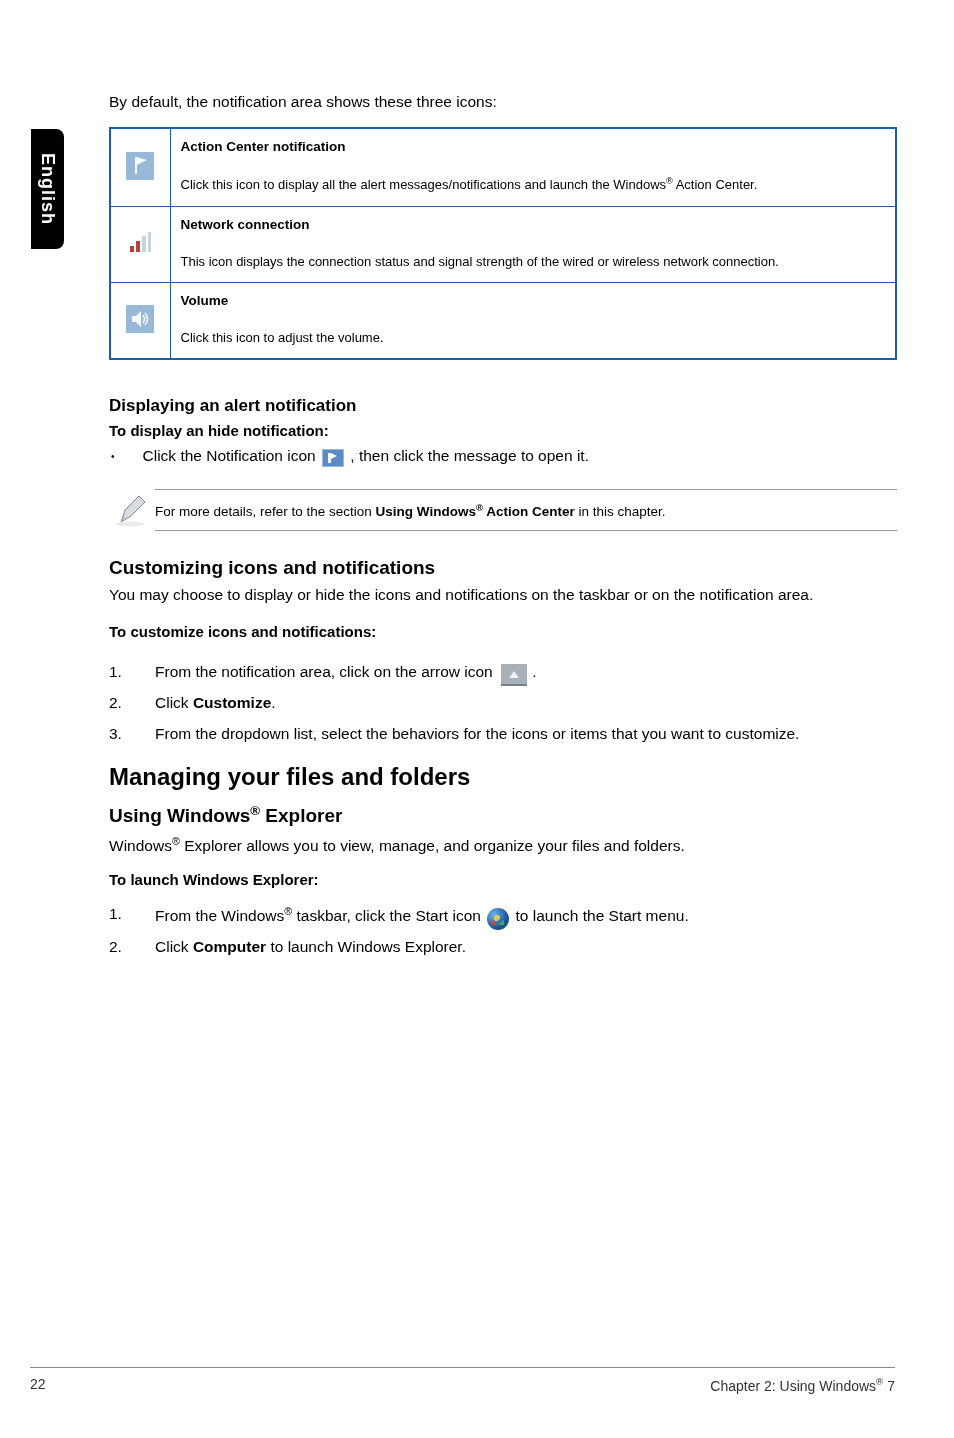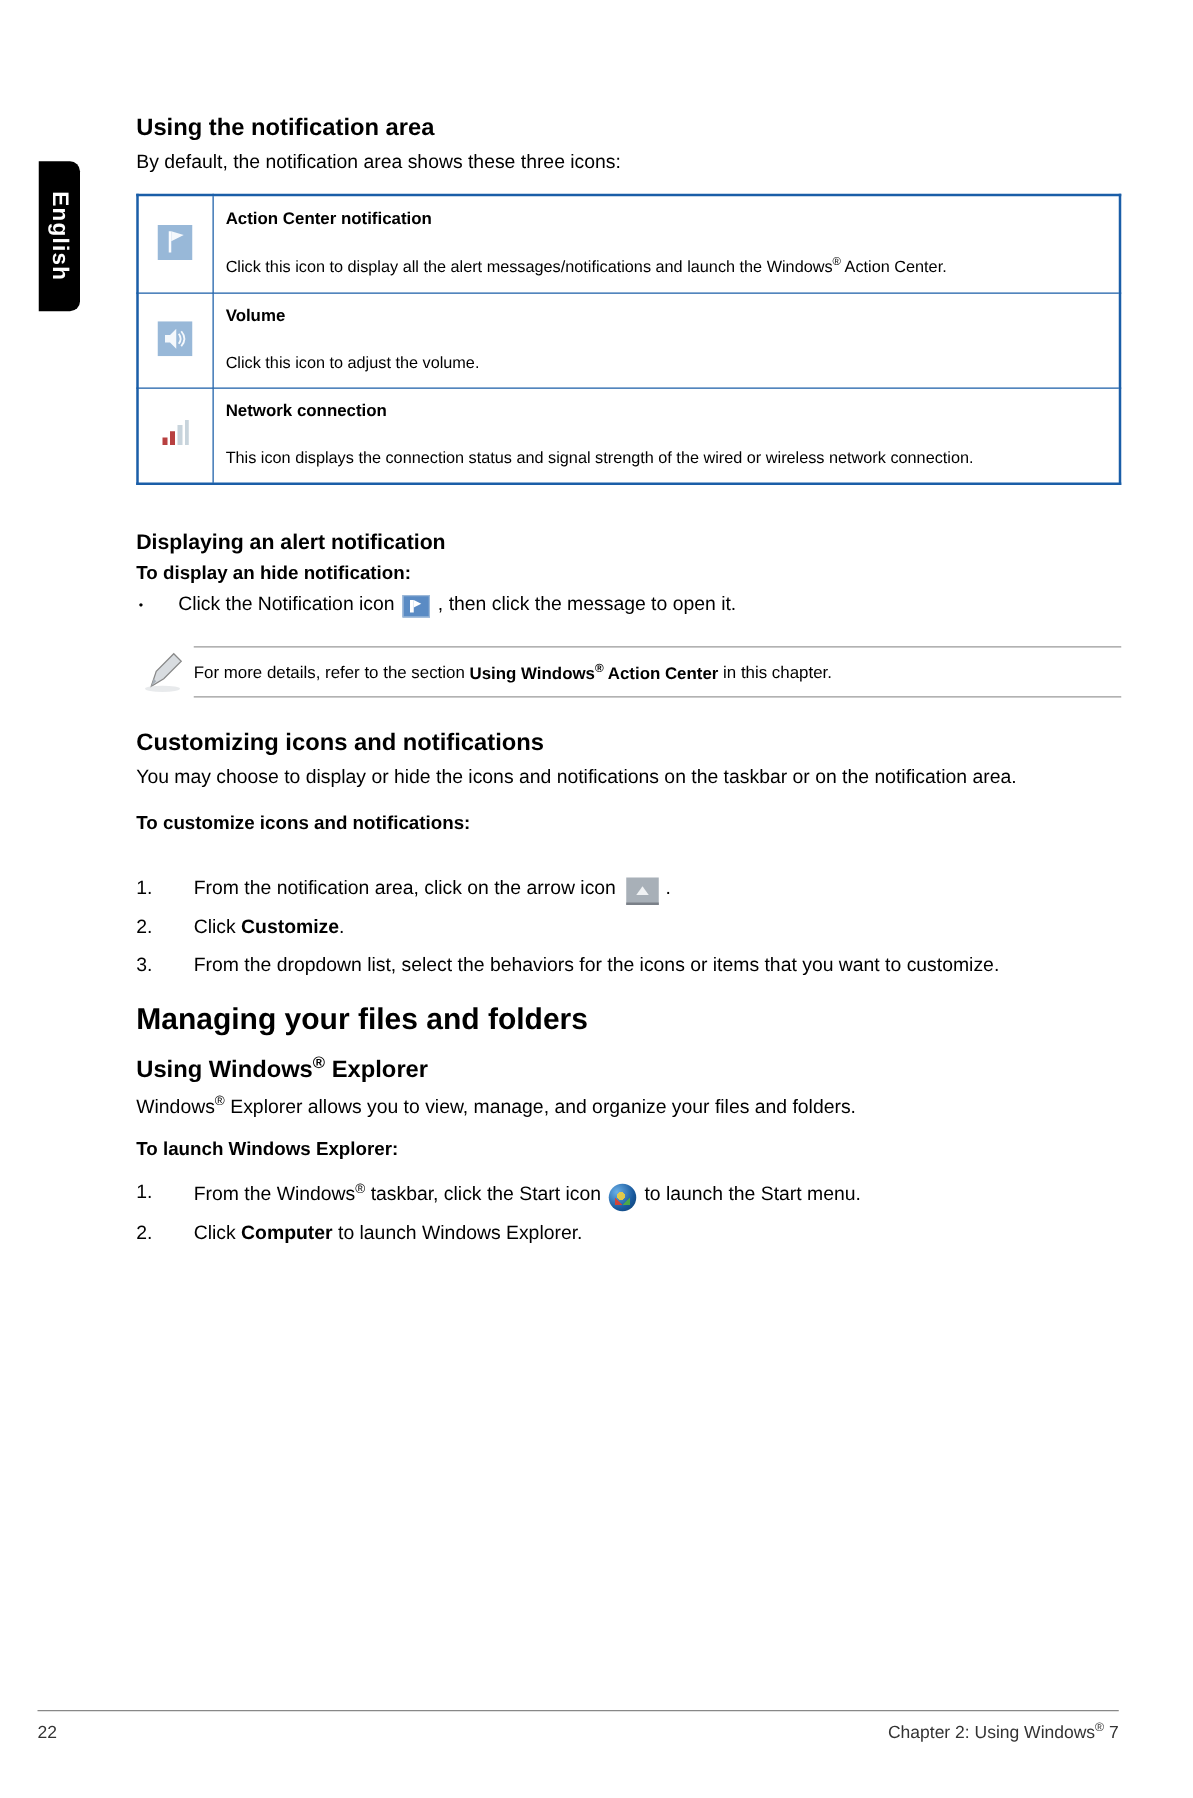--- a/index.html
+++ b/index.html
@@ -213,67 +213,66 @@
   sup { font-size: 0.7em; }
   b { font-weight: bold; }
 </style>
 </head>
 <body>
 
 <div class="side-tab">English</div>
 
 <div class="content">
 
-  <h2 class="section">Using the notification area</h2>
   <p class="body-text">By default, the notification area shows these three icons:</p>
 
   <table class="info-table">
     <tbody>
         <tr>
       <td class="icon-cell">
         <svg class="tray-icon" viewBox="0 0 28 28">
           <rect x="0" y="0" width="28" height="28" fill="#98b8d8"></rect>
           <path d="M9 5 L9 22 L11 22 L11 5 Z" fill="#fafcff"></path>
           <path d="M11 5 L21 8 L11 13 Z" fill="#f4f8fc"></path>
         </svg>
       </td>
       <td>
         <b>Action Center notification</b><br><br>
         <span>Click this icon to display all the alert messages/notifications and launch the Windows</span><sup>®</sup><span> Action Center.</span>
-      </td>
-    </tr>
-    <tr>
-      <td class="icon-cell">
-        <svg class="tray-icon" viewBox="0 0 28 28">
-          <rect x="0" y="0" width="28" height="28" fill="#98b8d8"></rect>
-          <path d="M6 11 L10 11 L15 6 L15 22 L10 17 L6 17 Z" fill="#f4f8fc"></path>
-          <path d="M17 10 Q20 14 17 18" stroke="#f4f8fc" stroke-width="1.5" fill="none"></path>
-          <path d="M19 8 Q24 14 19 20" stroke="#f4f8fc" stroke-width="1.5" fill="none"></path>
-        </svg>
-      </td>
-      <td>
-        <b>Volume</b><br><br>
-        <span>Click this icon to adjust the volume.</span>
       </td>
     </tr>
     <tr>
       <td class="icon-cell">
         <svg class="tray-icon" viewBox="0 0 28 28">
           <rect x="0" y="0" width="28" height="28" fill="#e8ecef" opacity="0"></rect>
           <rect x="4" y="17" width="4" height="6" fill="#b84040"></rect>
           <rect x="10" y="12" width="4" height="11" fill="#b84040"></rect>
           <rect x="16" y="7" width="4" height="16" fill="#c8d4dc"></rect>
           <rect x="22" y="3" width="3" height="20" fill="#c8d4dc"></rect>
         </svg>
       </td>
       <td>
         <b>Network connection</b><br><br>
         <span>This icon displays the connection status and signal strength of the wired or wireless network connection.</span>
       </td>
     </tr>
+    <tr>
+      <td class="icon-cell">
+        <svg class="tray-icon" viewBox="0 0 28 28">
+          <rect x="0" y="0" width="28" height="28" fill="#98b8d8"></rect>
+          <path d="M6 11 L10 11 L15 6 L15 22 L10 17 L6 17 Z" fill="#f4f8fc"></path>
+          <path d="M17 10 Q20 14 17 18" stroke="#f4f8fc" stroke-width="1.5" fill="none"></path>
+          <path d="M19 8 Q24 14 19 20" stroke="#f4f8fc" stroke-width="1.5" fill="none"></path>
+        </svg>
+      </td>
+      <td>
+        <b>Volume</b><br><br>
+        <span>Click this icon to adjust the volume.</span>
+      </td>
+    </tr>
   </tbody>
     </table>
 
   <div class="sub-head">Displaying an alert notification</div>
   <div class="sub-head-small">To display an hide notification:</div>
 
   <div class="bullet-row">
     <span class="bullet-dot">•</span>
     <span>
       <span>Click the Notification icon </span>
@@ -289,21 +288,21 @@
       <ellipse cx="15" cy="32" rx="14" ry="2.5" fill="#d8dce0" opacity="0.6"></ellipse>
     </svg>
     <div class="note-rule">
       <span>For more details, refer to the section </span><b><span>Using Windows</span><sup>®</sup><span> Action Center</span></b><span> in this chapter.</span>
     </div>
   </div>
 
   <h2 class="section">Customizing icons and notifications</h2>
   <p class="body-text">You may choose to display or hide the icons and notifications on the taskbar or on the notification area.</p>
 
-  <div class="sub-head-small" style="margin-top:18px; margin-bottom:34px;">To customize icons and notifications:</div>
+  <div class="sub-head-small" style="margin-top:18px; margin-bottom:22px;">To customize icons and notifications:</div>
 
   <ol class="steps">
     <li>
       <span class="num">1.</span>
       <span class="li-body">
         <span>From the notification area, click on the arrow icon </span>
         <span class="inline-arrow-box"></span>
         <span>.</span>
       </span>
     </li>

